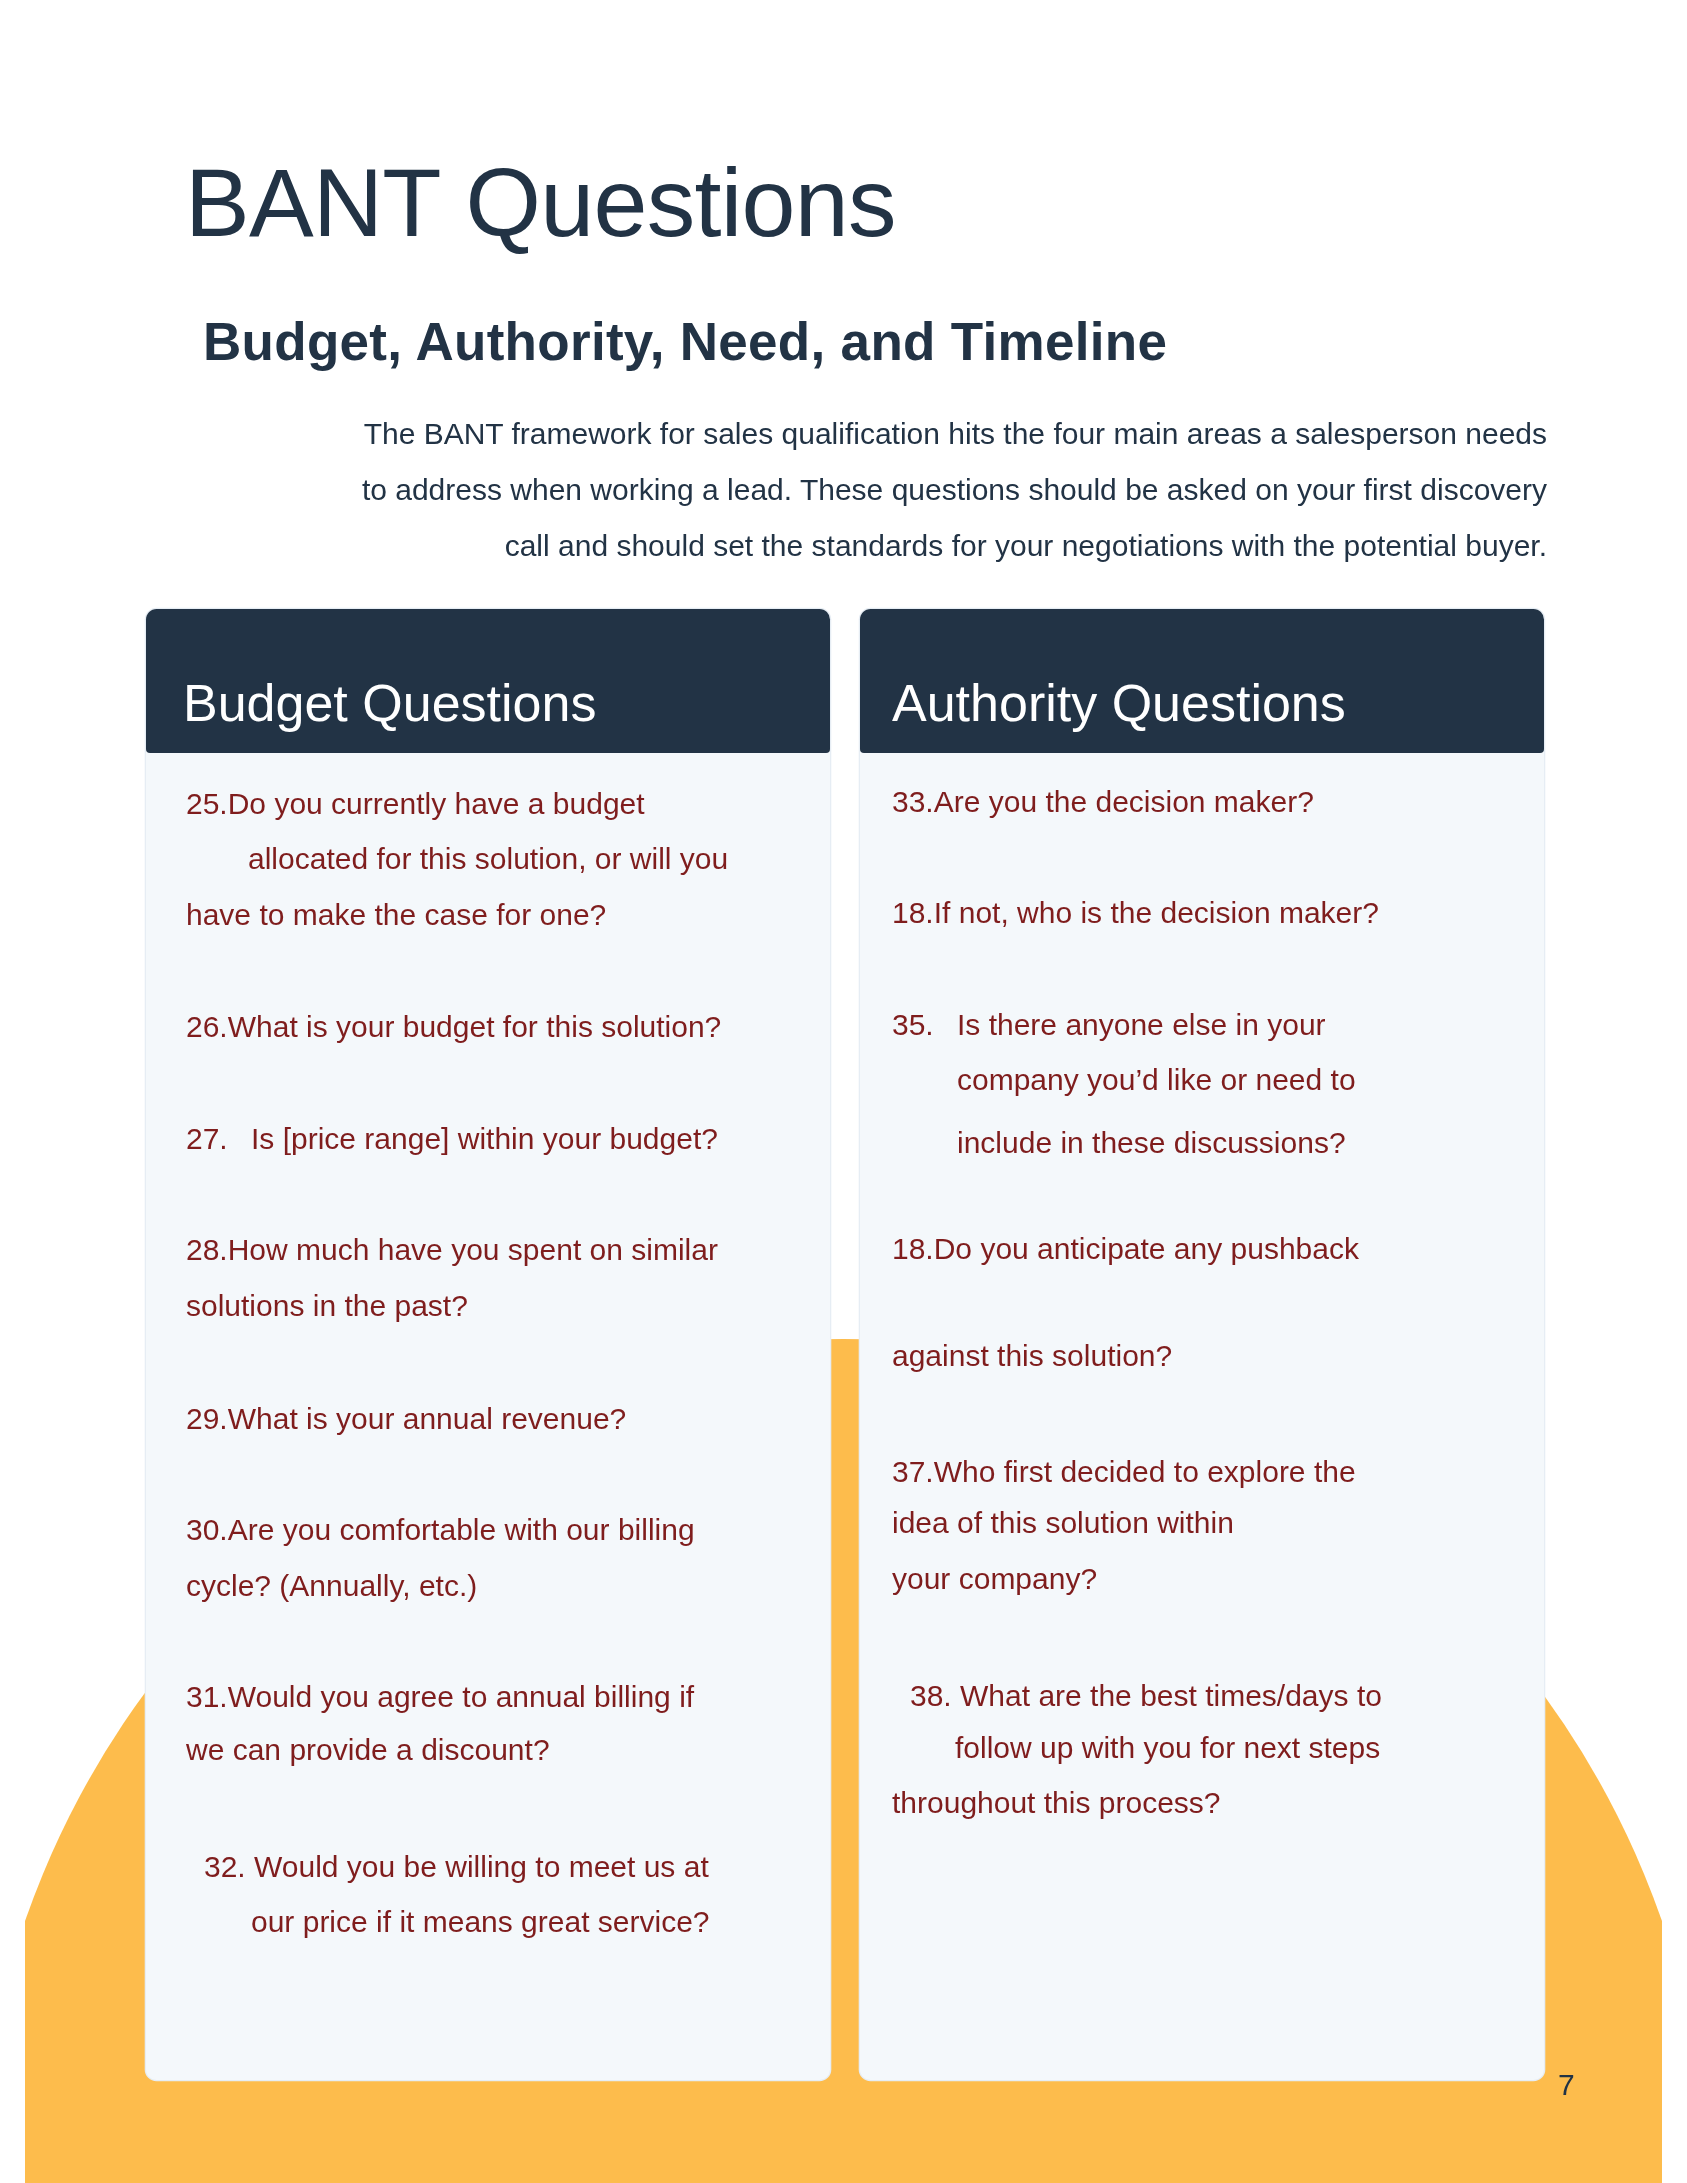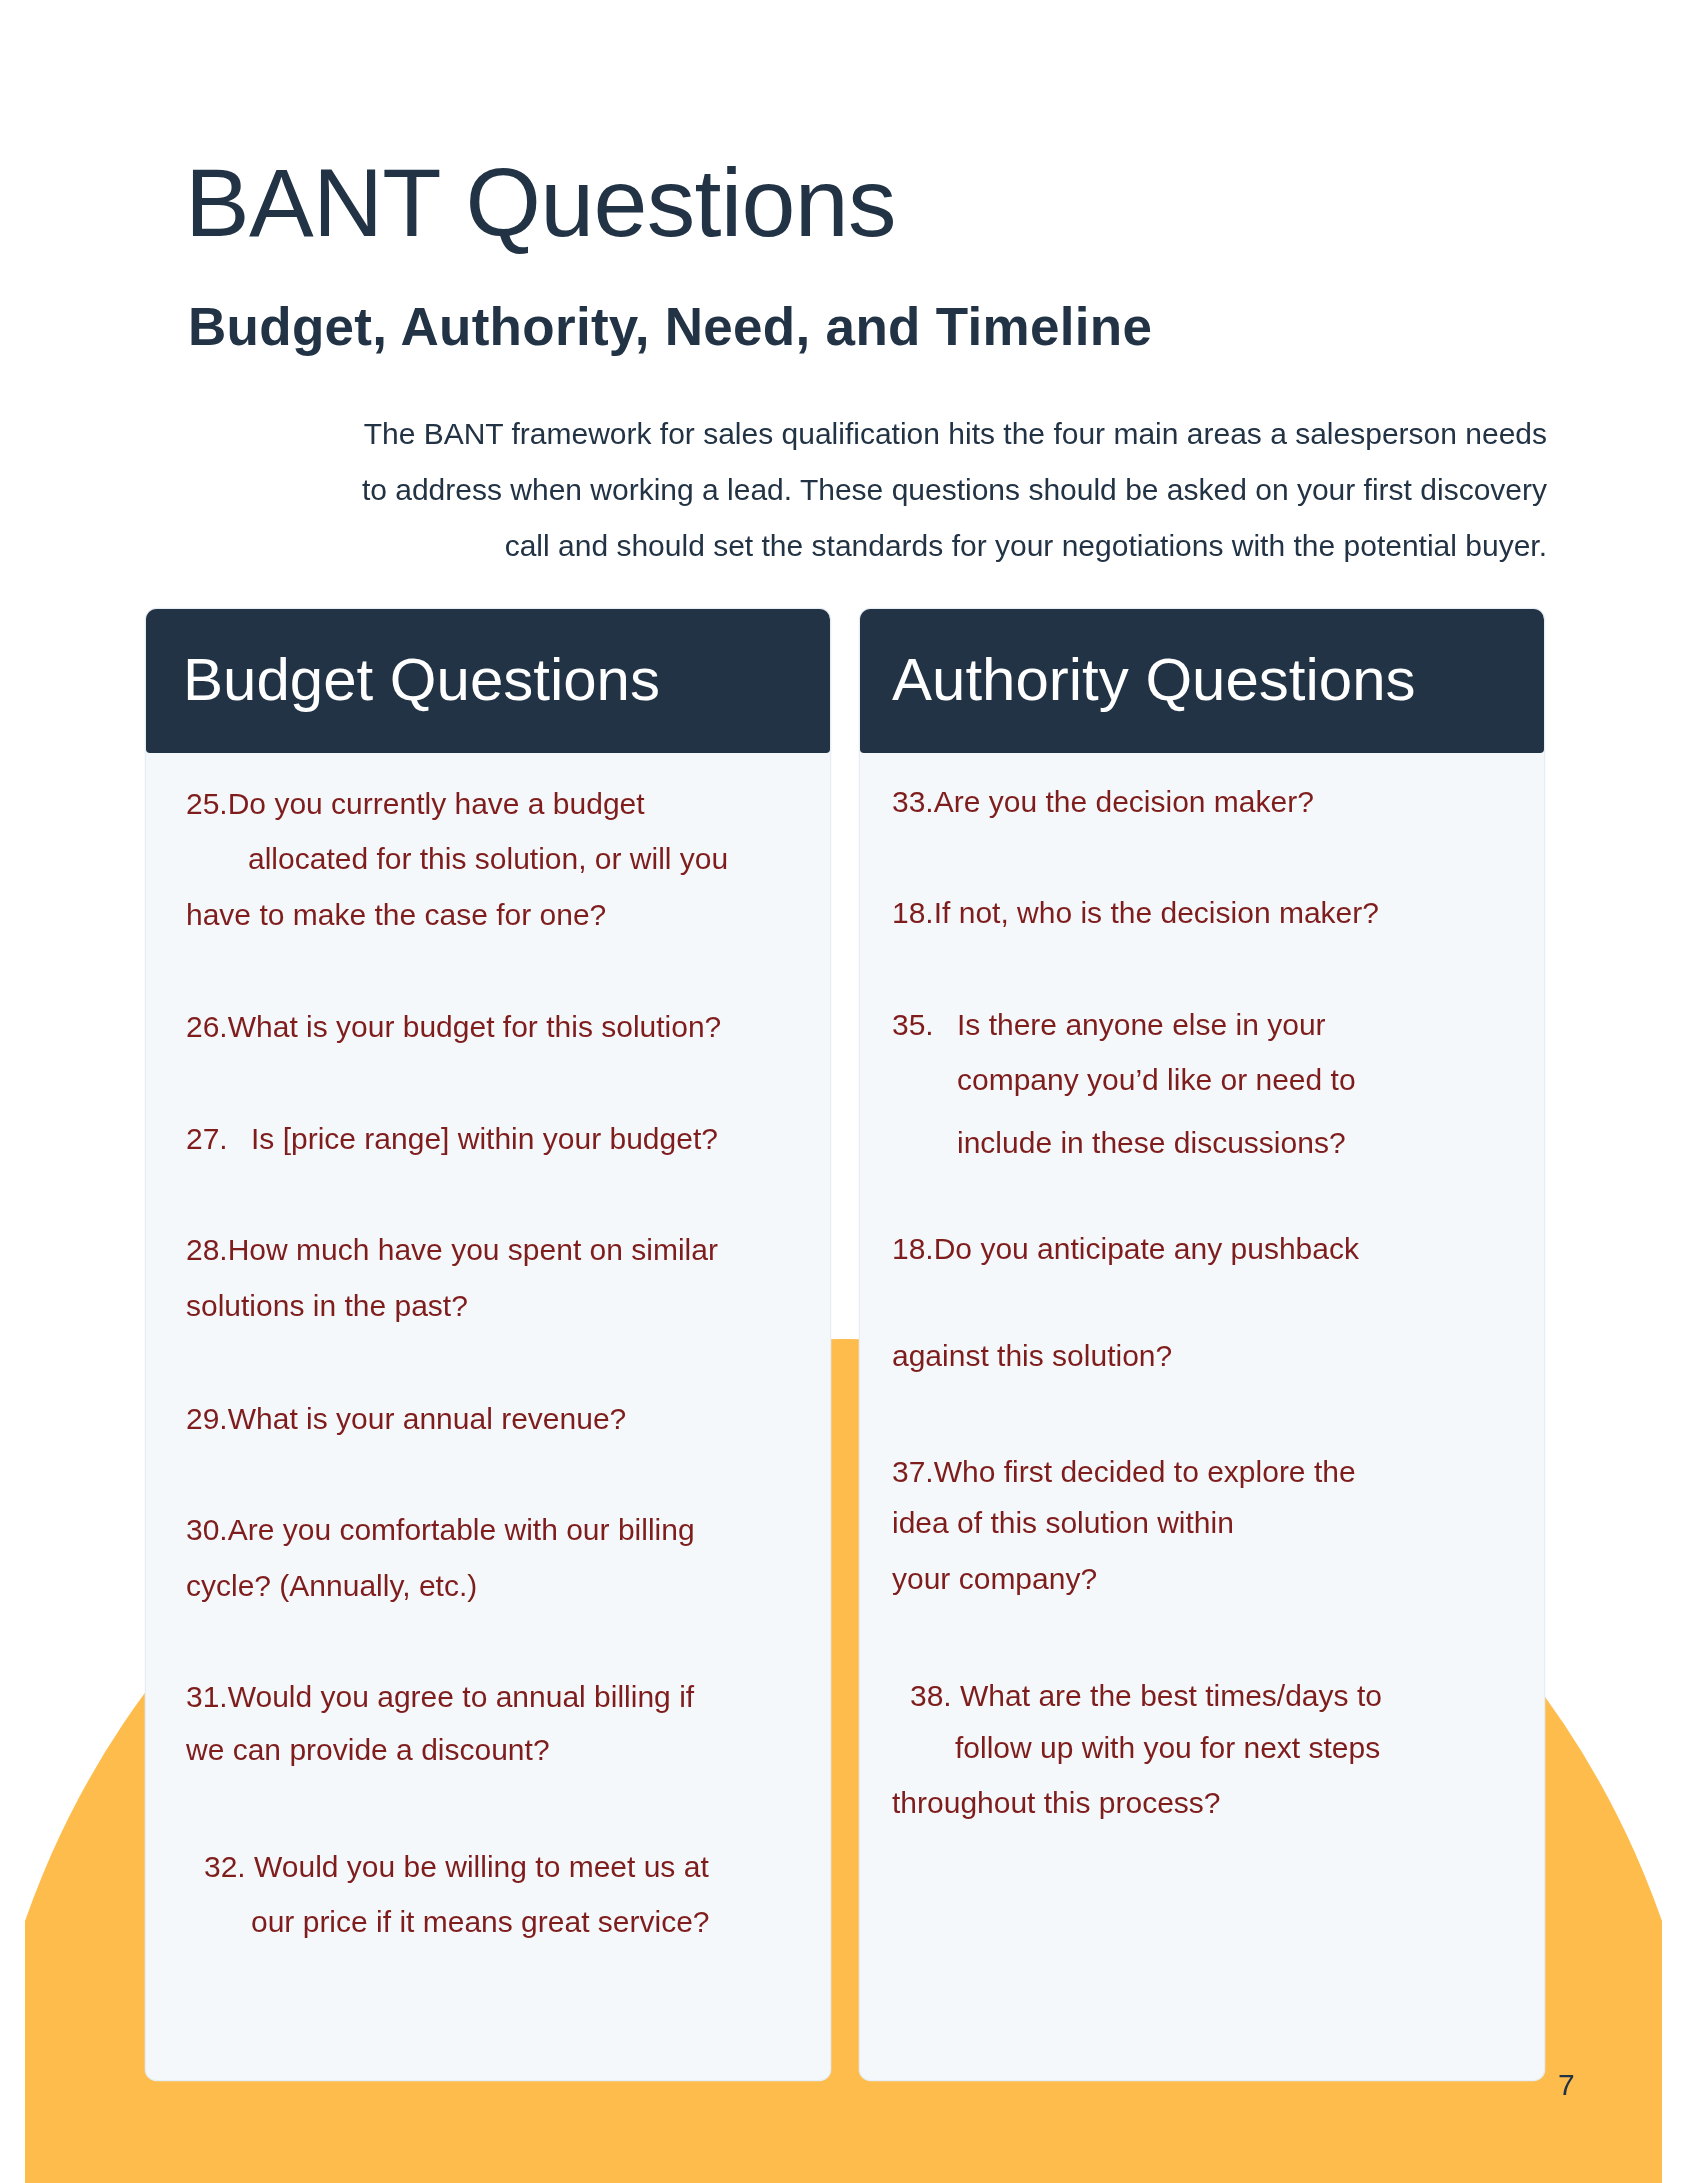--- a/index.html
+++ b/index.html
@@ -45,22 +45,22 @@
     background: #F4F8FB; border-radius: 10.6px;
     box-shadow: 0 0 0 1.3px #E6EDF4;
   }
   .card.left { left: 146px; }
   .card.right { left: 860px; }
   .card-header {
     position: absolute; left: 0; top: 0; right: 0; height: 144px;
     background: #223345; border-radius: 10.6px 10.6px 4px 4px;
   }
   .card-header .label {
-    position: absolute; left: 37px; top: 28px;
-    font-size: 60px; line-height: 86px; color: #ffffff;
+    position: absolute; left: 37px; top: 51px;
+    font-size: 52px; line-height: 86px; color: #ffffff;
     white-space: nowrap;
   }
   .card.right .card-header .label { left: 32px; }
   .q-line {
     position: absolute; font-size: 30px; line-height: 40px;
     white-space: nowrap; color: #7f1d1d;
   }
   .page-num {
     left: 1558px; top: 2066px; font-size: 30px; line-height: 37px;
     color: #223345;
@@ -68,21 +68,21 @@
 </style>
 </head>
 <body>
 
 <div class="bg-shape">
   <div class="circle"></div>
   <div class="fill"></div>
 </div>
 
 <h1 class="abs title" style="margin:0">BANT Questions</h1>
-<h2 class="abs subtitle" style="margin:3px">Budget, Authority, Need, and Timeline</h2>
+<h2 class="abs subtitle" style="margin:18px">Budget, Authority, Need, and Timeline</h2>
 <p class="abs intro" style="margin:12px">
   <span class="line">The BANT framework for sales qualification hits the four main areas a salesperson needs</span>
   <span class="line">to address when working a lead. These questions should be asked on your first discovery</span>
   <span class="line">call and should set the standards for your negotiations with the potential buyer.</span>
 </p>
 
 <section class="card left">
   <div class="card-header">
     <span class="label">Budget Questions</span>
   </div>

